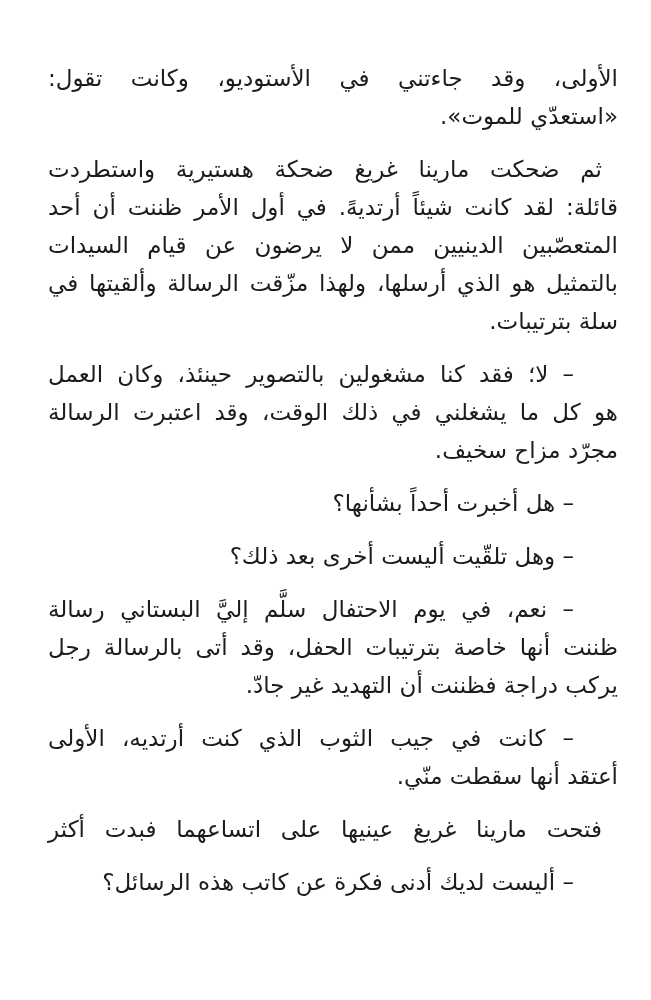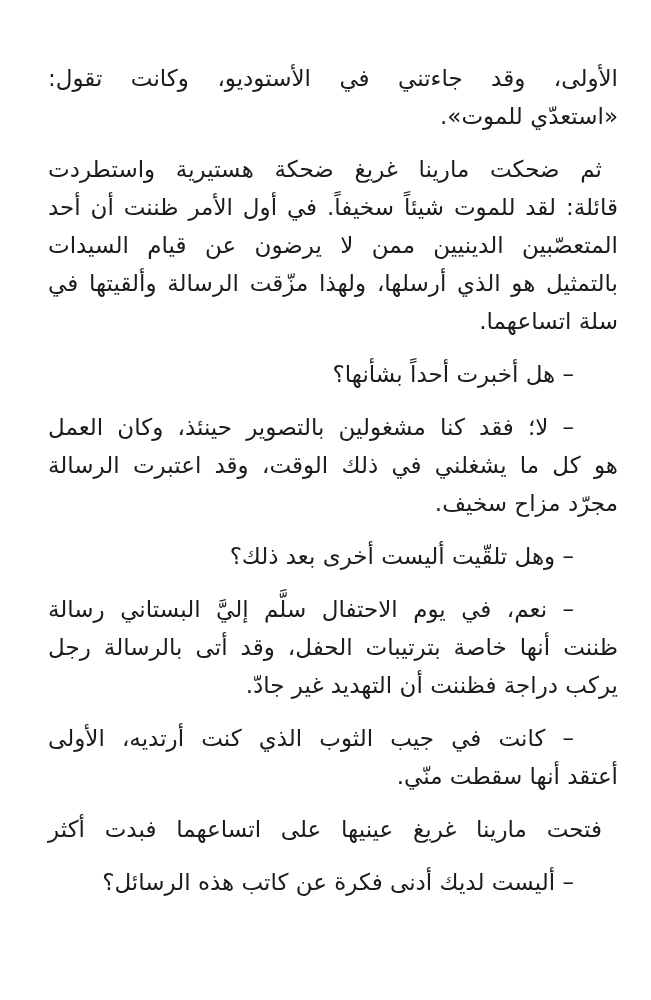--- a/index.html
+++ b/index.html
@@ -46,34 +46,34 @@
 
 <div class="page">
 
   <p class="para">
     <span class="line j">الأولى، وقد جاءتني في الأستوديو، وكانت تقول:</span>
     <span class="line last">«استعدّي للموت».</span>
   </p>
 
   <p class="para">
     <span class="line j ind-n">ثم ضحكت مارينا غريغ ضحكة هستيرية واستطردت</span>
-    <span class="line j">قائلة: لقد للموت شيئاً سخيفاً. في أول الأمر ظننت أن أحد</span>
+    <span class="line j">قائلة: لقد كانت شيئاً أرتديهً. في أول الأمر ظننت أن أحد</span>
     <span class="line j">المتعصّبين الدينيين ممن لا يرضون عن قيام السيدات</span>
     <span class="line j">بالتمثيل هو الذي أرسلها، ولهذا مزّقت الرسالة وألقيتها في</span>
-    <span class="line last">سلة اتساعهما.</span>
-  </p>
-
-  <p class="para">
-    <span class="line last ind-d">– هل أخبرت أحداً بشأنها؟</span>
+    <span class="line last">سلة بترتيبات.</span>
   </p>
 
   <p class="para">
     <span class="line j ind-d">– لا؛ فقد كنا مشغولين بالتصوير حينئذ، وكان العمل</span>
     <span class="line j">هو كل ما يشغلني في ذلك الوقت، وقد اعتبرت الرسالة</span>
     <span class="line last">مجرّد مزاح سخيف.</span>
+  </p>
+
+  <p class="para">
+    <span class="line last ind-d">– هل أخبرت أحداً بشأنها؟</span>
   </p>
 
   <p class="para">
     <span class="line last ind-d">– وهل تلقّيت أليست أخرى بعد ذلك؟</span>
   </p>
 
   <p class="para">
     <span class="line j ind-d">– نعم، في يوم الاحتفال سلَّم إليَّ البستاني رسالة</span>
     <span class="line j">ظننت أنها خاصة بترتيبات الحفل، وقد أتى بالرسالة رجل</span>
     <span class="line last">يركب دراجة فظننت أن التهديد غير جادّ.</span>

